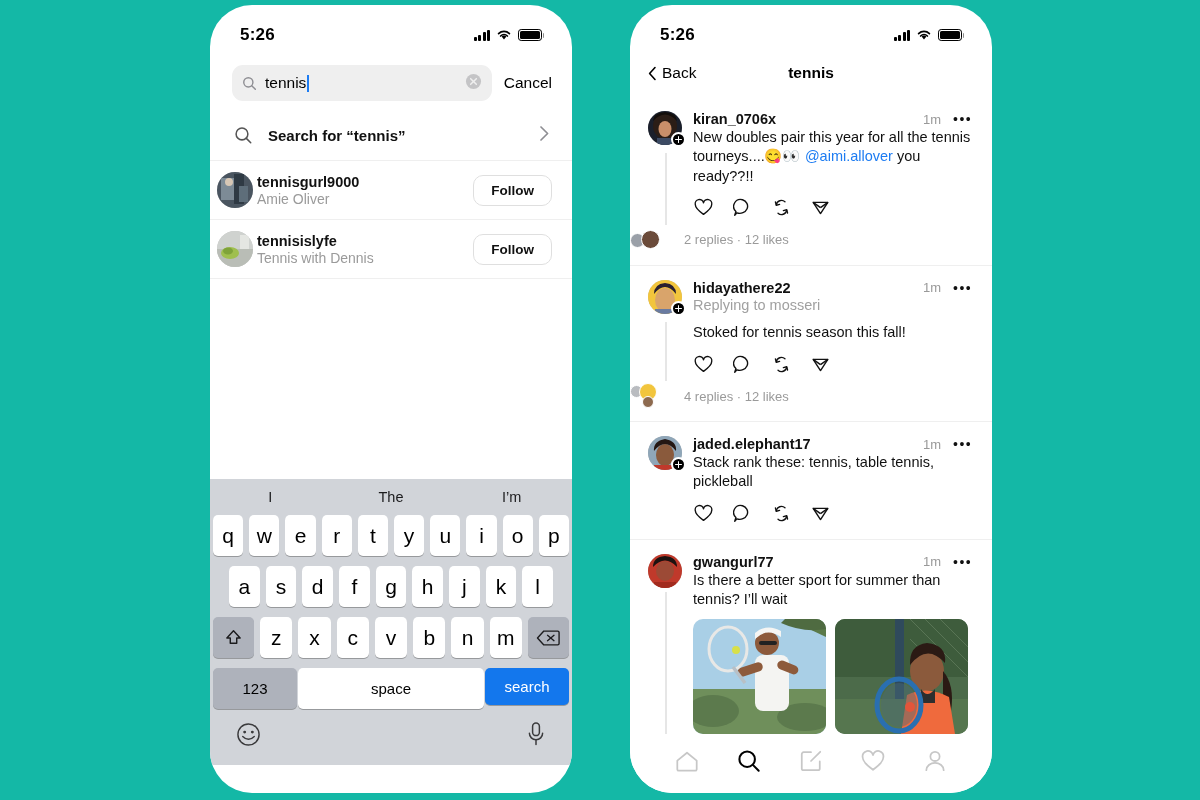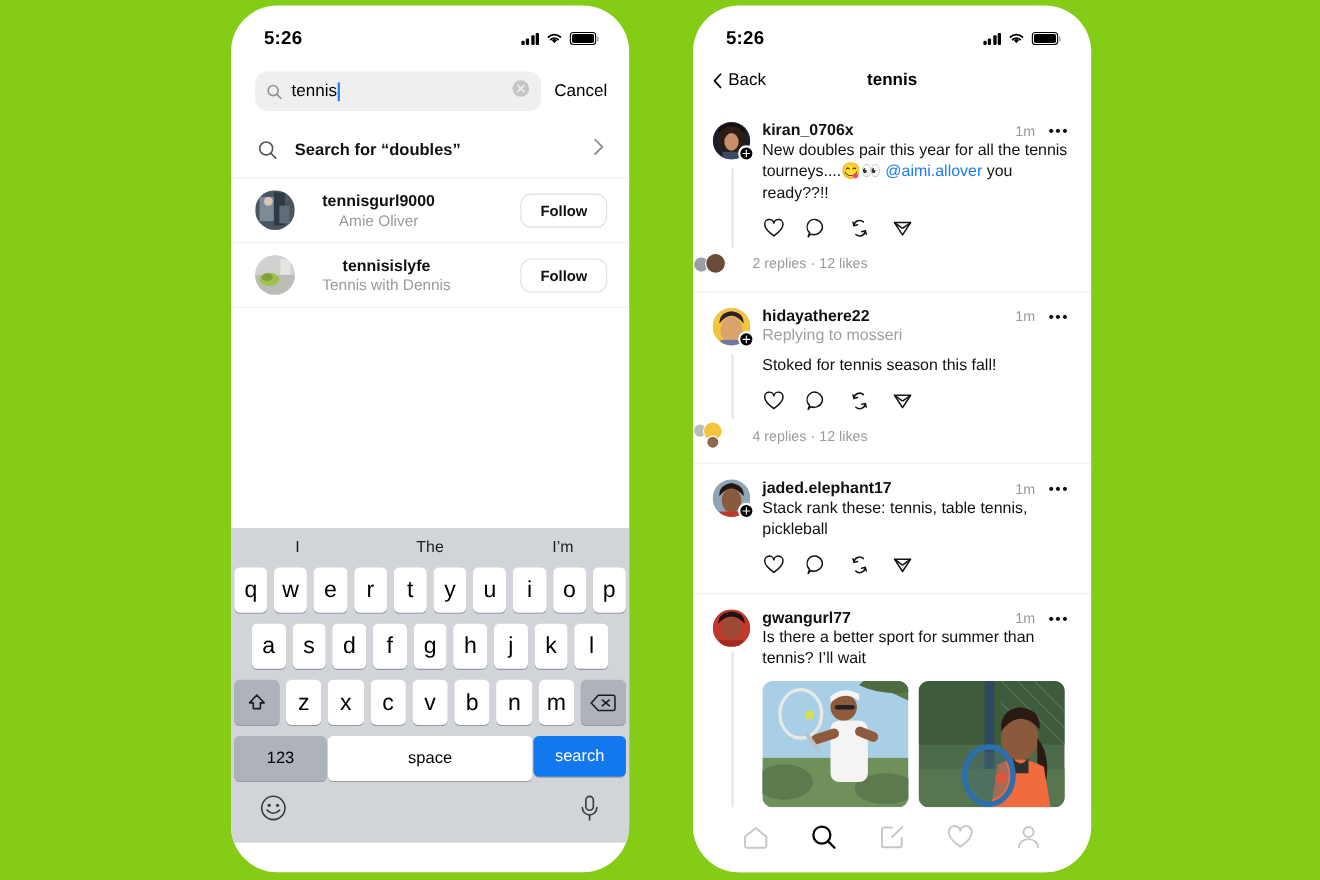--- a/index.html
+++ b/index.html
@@ -2,21 +2,21 @@
 <html><head>
 <meta charset="utf-8">
 <style>
   * { box-sizing: border-box; margin: 0; padding: 0; }
   html, body {
     width: 1200px; height: 800px;
     background: #000;
     font-family: "Liberation Sans", sans-serif;
     overflow: hidden;
   }
-  .stage { position: relative; width: 1200px; height: 800px; background: #84cc16; }
+  .stage { position: relative; width: 1200px; height: 800px; background: #14b8a6; }
 
   
   .phone {
     position: absolute;
     background: #fff;
     border-radius: 42px;
     overflow: hidden;
   }
   #phone-left  { left: 210px; top: 5px;  width: 362px; height: 788px; }
   #phone-right { left: 630px; top: 5px;  width: 362px; height: 788px; }
@@ -52,23 +52,22 @@
   .cancel { font-size:15.5px; color:#000; }
 
   .srow {
     display:flex; align-items:center; gap:15px; padding: 14px 22px 14px 24px;
     border-bottom: 1px solid #efefef;
   }
   .srow-label { font-size:15px; font-weight:700; color:#111; }
   .chev { margin-left:auto; }
 
   .user-row {
-    display:flex; align-items:center; gap:25px; padding: 11px 20px 11px 22px;
+    display:flex; align-items:center; gap:4px; padding: 11px 20px 11px 7px;
     border-bottom: 1px solid #efefef;
-    text-align: center;
   }
   .ava { width:36px;height:36px;border-radius:50%;flex:none;overflow:hidden;
          background:#c9c9c9; position:relative; }
   .u-meta { display:flex; flex-direction:column; gap:1px; }
   .u-handle { font-size:14.5px; font-weight:700; color:#111; }
   .u-name { font-size:14px; color:#9a9a9a; }
   .follow-btn {
     margin-left:auto; font-size:13.5px; font-weight:700; color:#111;
     border:1px solid #dfdfdf; border-radius:10px; padding:7px 17px;
     background:#fff;
@@ -191,21 +190,21 @@
         </div>
       </div>
       <div class="cancel">Cancel</div>
     </div>
 
     <div class="srow">
       <svg width="19" height="19" viewBox="0 0 20 20">
         <circle cx="8.4" cy="8.4" r="6.2" stroke="#555" stroke-width="1.6" fill="none"></circle>
         <line x1="13" y1="13" x2="17.6" y2="17.6" stroke="#555" stroke-width="1.6" stroke-linecap="round"></line>
       </svg>
-      <div class="srow-label">Search for “doubles”</div>
+      <div class="srow-label">Search for “tennis”</div>
       <div class="chev">
         <svg width="11" height="17" viewBox="0 0 11 17">
             <polyline points="2,2 8.6,8.5 2,15" stroke="#8e8e93" stroke-width="1.7" fill="none" stroke-linecap="round" stroke-linejoin="round"></polyline>
           </svg>
       </div>
     </div>
 
     <div class="user-row">
       <div class="ava">
         <svg width="36" height="36" viewBox="0 0 36 36">

